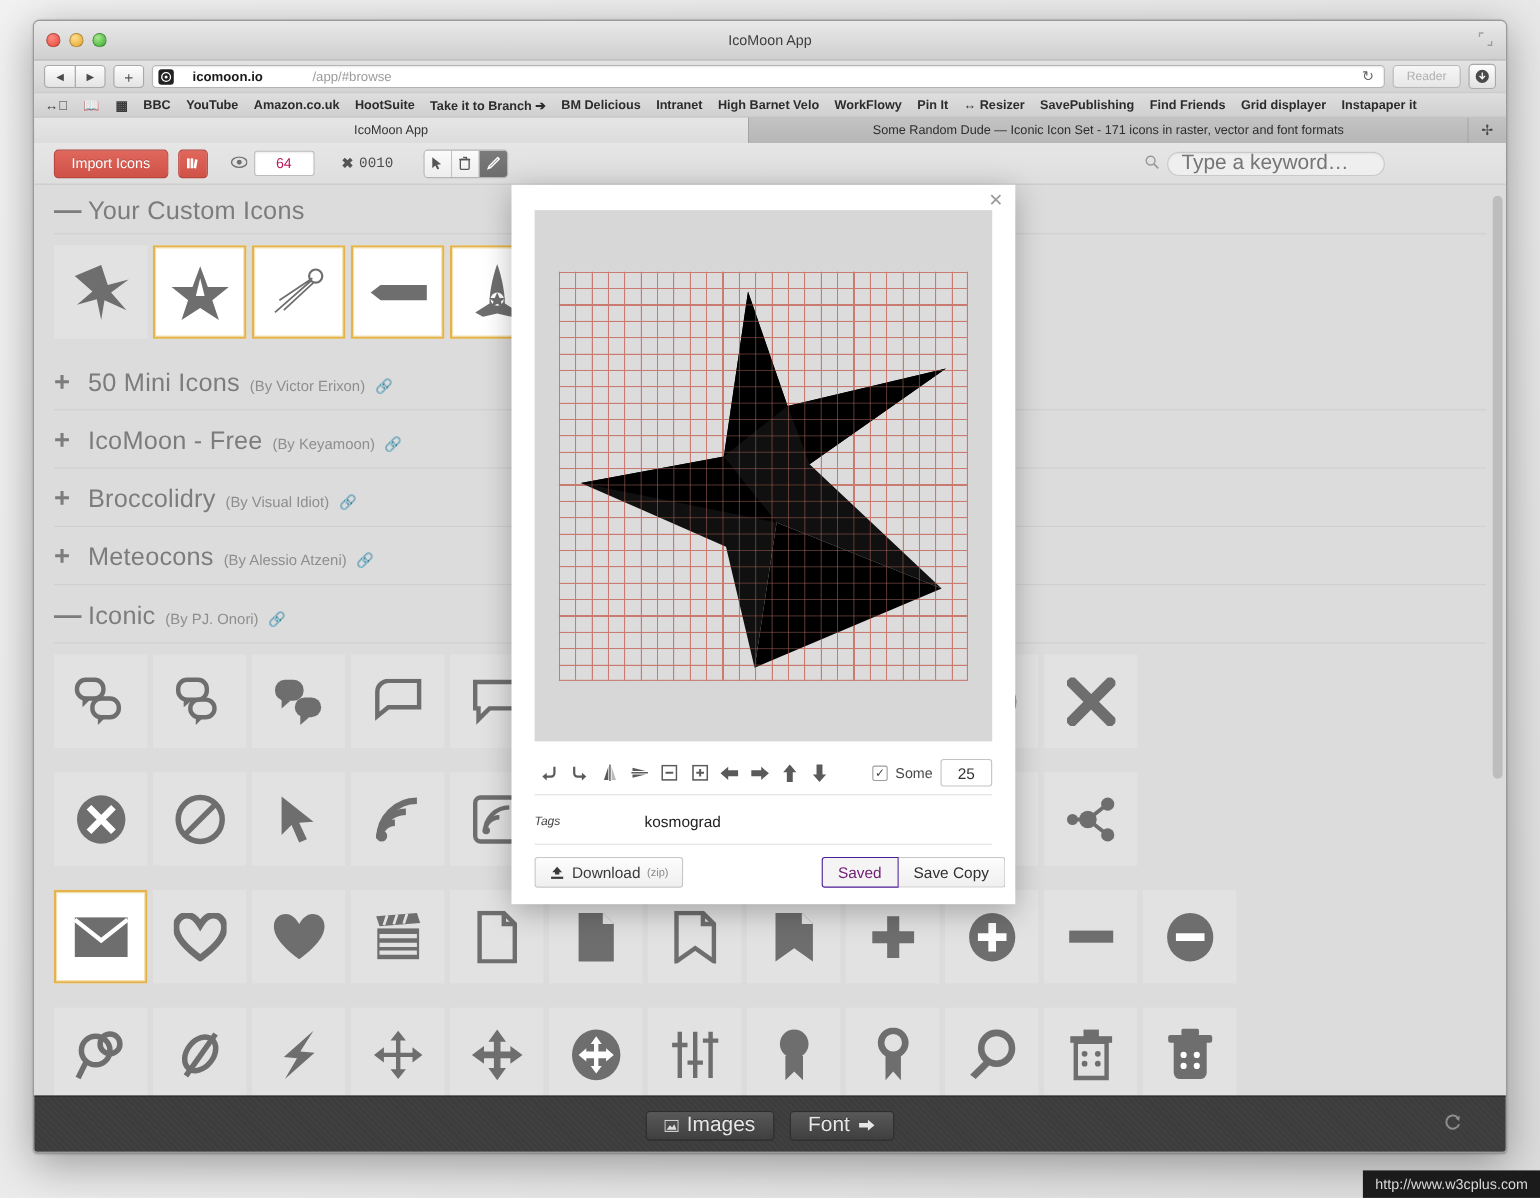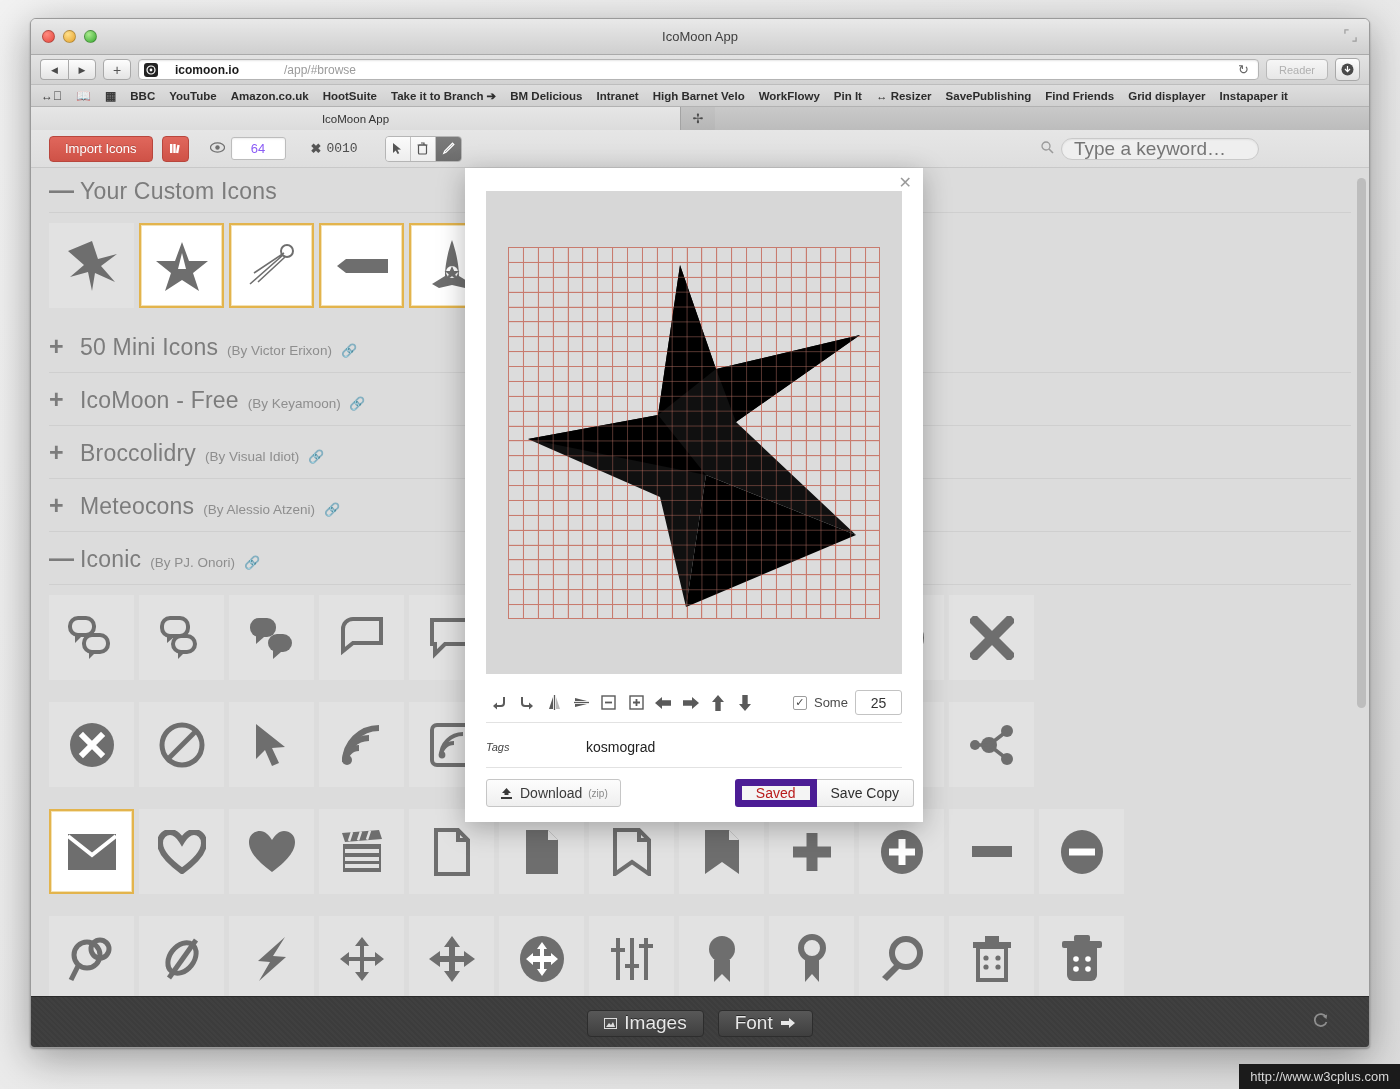--- a/index.html
+++ b/index.html
@@ -184,21 +184,21 @@
     border: 1px solid #b8463d;
     display: flex; align-items: center; justify-content: center;
     color: #fff; font-size: 13px;
   }
   .counter-grp { display: flex; align-items: center; gap: 6px; margin-left: 12px; }
   .eye-ico { color: #6f6f6f; font-size: 13px; }
   .size-field {
     width: 55px; height: 23px;
     background: #fff; border: 1px solid #bcbcbc; border-radius: 3px;
     display: flex; align-items: center; justify-content: center;
-    font-size: 13px; color: #8b5cf6;
+    font-size: 13px; color: #be185d;
     box-shadow: inset 0 1px 2px rgba(0,0,0,.08);
   }
   .xcount { display: flex; align-items: center; gap: 5px; margin-left: 16px; }
   .x-ico { color: #555; font-size: 13px; font-weight: bold; }
   .xnum { font-family: "Liberation Mono", monospace; font-size: 13px; color: #4e4e4e; }
   .toolgrp {
     display: flex; margin-left: 18px;
     border: 1px solid #b5b5b5; border-radius: 4px; overflow: hidden;
   }
   .toolbtn {
@@ -385,22 +385,22 @@
     height: 28px; padding: 0 12px;
     border: 1px solid #c6c6c6; border-radius: 3px;
     background: linear-gradient(to bottom,#fdfdfd,#efefef);
     display: flex; align-items: center; gap: 6px;
     font-size: 14px; color: #3a3a3a;
   }
   .dl-sub { font-size: 10px; color: #888; }
   .footer-right { margin-left: auto; display: flex; }
   .savedbtn {
     height: 28px; padding: 0 14px;
-    border: 7px solid #4c1d95; border-radius: 3px 0 0 3px;
-    background: #f4f4f4; color: #b91c1c; font-size: 14px;
+    border: 1px solid #4c1d95; border-radius: 3px 0 0 3px;
+    background: #f4f4f4; color: #701a75; font-size: 14px;
     display: flex; align-items: center;
   }
   .savecopybtn {
     height: 28px; padding: 0 14px;
     border: 1px solid #c6c6c6; border-left: none; border-radius: 0 3px 3px 0;
     background: linear-gradient(to bottom,#fdfdfd,#efefef);
     color: #2f2f2f; font-size: 14px;
     display: flex; align-items: center;
   }
 
@@ -473,20 +473,21 @@
     <span class="bm">Pin It</span>
     <span class="bm">↔ Resizer</span>
     <span class="bm">SavePublishing</span>
     <span class="bm">Find Friends</span>
     <span class="bm">Grid displayer</span>
     <span class="bm">Instapaper it</span>
   </div>
 
   <div class="tabstrip">
     <div class="tab active">IcoMoon App</div>
+    <div class="tab inactive">Some Random Dude — Iconic Icon Set - 171 icons in raster, vector and font formats</div>
     <div class="tab-newbtn">✢</div>
   </div>
 
   <div class="page">
 
     <div class="app-toolbar">
       <div class="import-btn">Import Icons</div>
       <div class="lib-btn">
         <svg width="13" height="13" viewBox="0 0 13 13">
             <rect x="1" y="2" width="2.4" height="9" fill="#fff"></rect>

